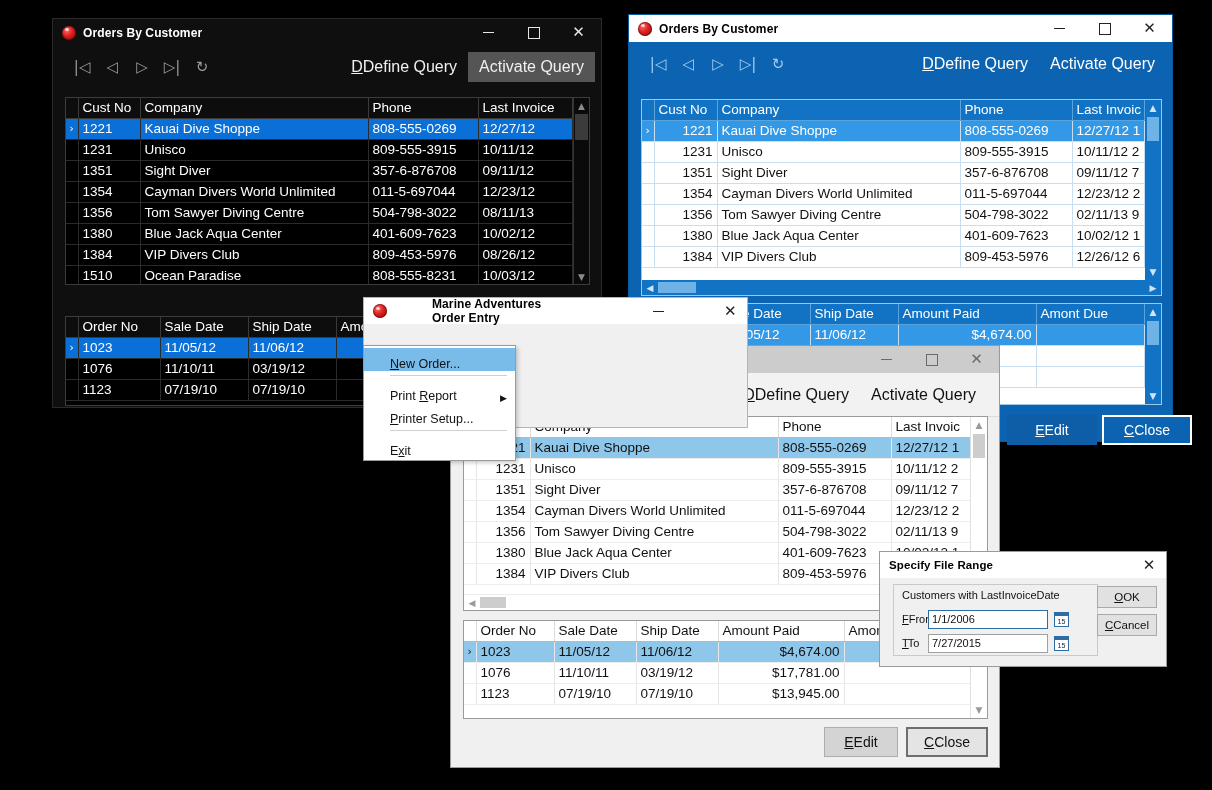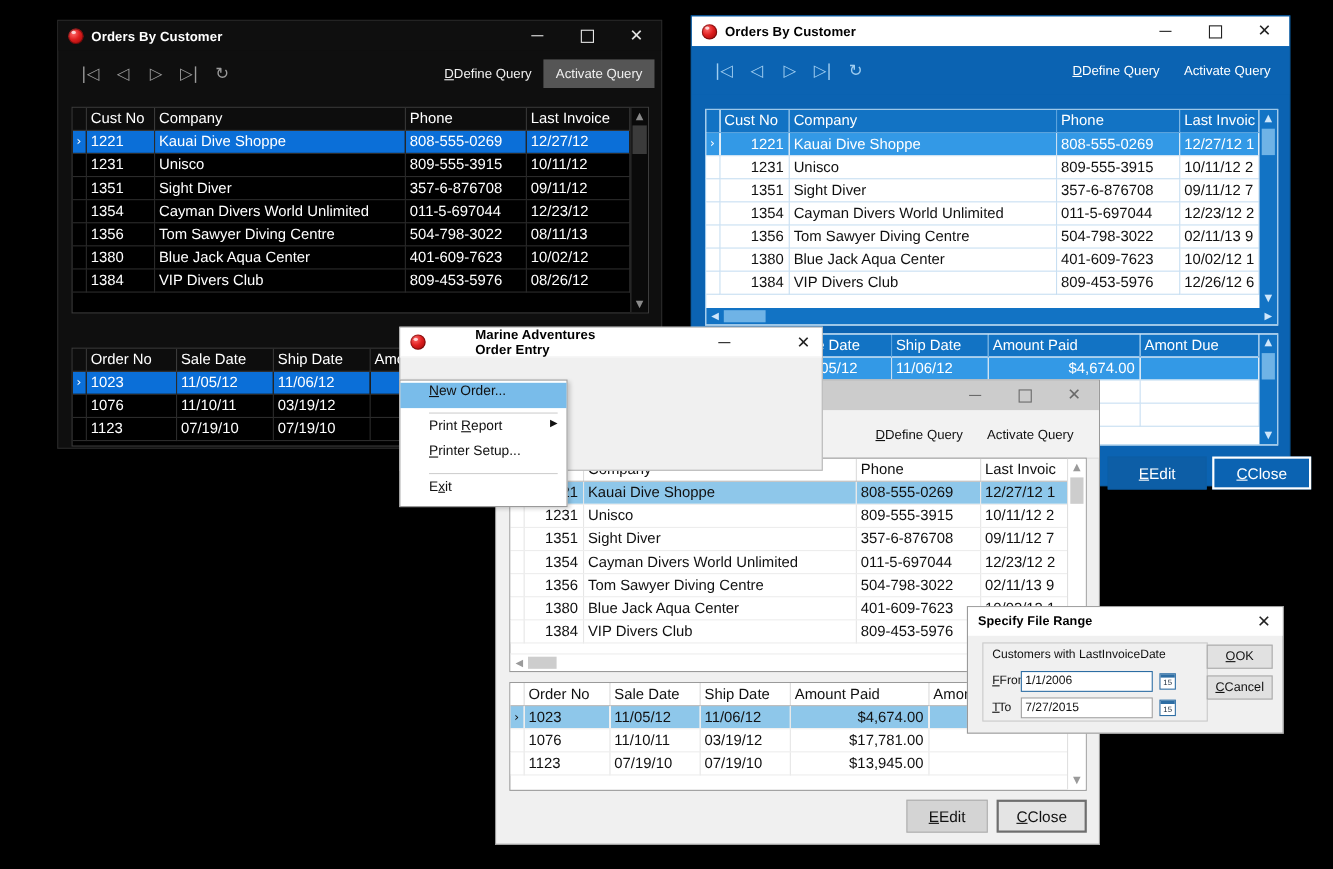--- a/index.html
+++ b/index.html
@@ -23,21 +23,21 @@
   .tb-btn{width:45px;height:27px;display:flex;align-items:center;justify-content:center;
     font-size:13px;line-height:1;}
   .tb-btn.min:before{content:"";display:block;width:11px;height:1px;background:currentColor;}
   .tb-btn.max:before{content:"";display:block;width:10px;height:10px;border:1px solid currentColor;}
   .tb-btn.close{font-size:15px;font-family:"DejaVu Sans",sans-serif;}
 
   
   .navbar{display:flex;align-items:center;box-sizing:border-box;}
   .nav-ico{width:30px;height:30px;display:flex;align-items:center;justify-content:center;
     font-size:15px;font-family:"DejaVu Sans",sans-serif;}
-  .qbtn{font-size:12px;padding:6px 11px;white-space:nowrap;}
+  .qbtn{font-size:16px;padding:6px 11px;white-space:nowrap;}
   .qbtn u{text-decoration:underline;}
 
   
   table.grid{border-collapse:collapse;table-layout:fixed;width:100%;font-size:13.5px;}
   table.grid th{font-weight:normal;text-align:left;padding:2px 4px;height:20px;
     box-sizing:border-box;overflow:hidden;white-space:nowrap;}
   table.grid td{padding:1px 4px;height:21px;box-sizing:border-box;overflow:hidden;white-space:nowrap;}
   .ind{width:12px;padding:0 !important;text-align:center;font-size:11px;
     font-family:"DejaVu Sans",sans-serif;}
   .num{text-align:right;}
@@ -96,21 +96,21 @@
   
   #win-menu{left:363px;top:297px;width:385px;height:131px;background:#f0f0f0;
     border:1px solid #b4b4b4;}
   #win-menu .titlebar{background:#fff;color:#000;border-bottom:1px solid #f0f0f0;gap:38px;}
   #win-menu .tb-btn{color:#222;}
   .menubar{height:20px;display:flex;align-items:center;font-size:12.5px;background:#f0f0f0;color:#111;}
   .menubar .mi{padding:2px 8px;height:20px;display:flex;align-items:center;box-sizing:border-box;}
   .menubar .mi.open{background:#0b63b2;color:#fff;}
   .dropdown{position:absolute;left:-1px;top:47px;width:153px;background:#fff;
     border:1px solid #9a9a9a;box-shadow:2px 2px 4px rgba(0,0,0,.2);padding:2px 0;box-sizing:border-box;}
-  .dropdown .di{height:23px;display:flex;align-items:flex-start;padding:0 10px 0 26px;font-size:12.5px;
+  .dropdown .di{height:23px;display:flex;align-items:flex-end;padding:0 10px 0 26px;font-size:12.5px;
     color:#111;box-sizing:border-box;position:relative;}
   .dropdown .di.hl{background:#79bcea;}
   .dropdown .sep{height:1px;background:#d0d0d0;margin:4px 8px 4px 26px;}
   .dropdown .arrow{position:absolute;right:8px;font-size:9px;font-family:"DejaVu Sans",sans-serif;}
   .dropdown u{text-decoration:underline;}
 
   
   #win-light{left:450px;top:345px;width:550px;height:423px;background:#f0f0f0;
     border:1px solid #9a9a9a;}
   #win-light .titlebar{background:#cccccc;color:#3d3d3d;}
@@ -252,20 +252,27 @@
                 <td>401-609-7623</td>
                 <td>10/02/12</td>
               </tr>
               <tr>
                 <td class="ind"></td>
                 <td>1384</td>
                 <td>VIP Divers Club</td>
                 <td>809-453-5976</td>
                 <td>08/26/12</td>
               </tr>
+              <tr>
+                <td class="ind"></td>
+                <td>1510</td>
+                <td>Ocean Paradise</td>
+                <td>808-555-8231</td>
+                <td>10/03/12</td>
+              </tr>
             </tbody>
         </table>
       </div>
       <div class="vsb">
         <div class="arw" style="top:0">▲</div>
         <div class="thumb"></div>
         <div class="arw" style="bottom:0">▼</div>
       </div>
     </div>
 

